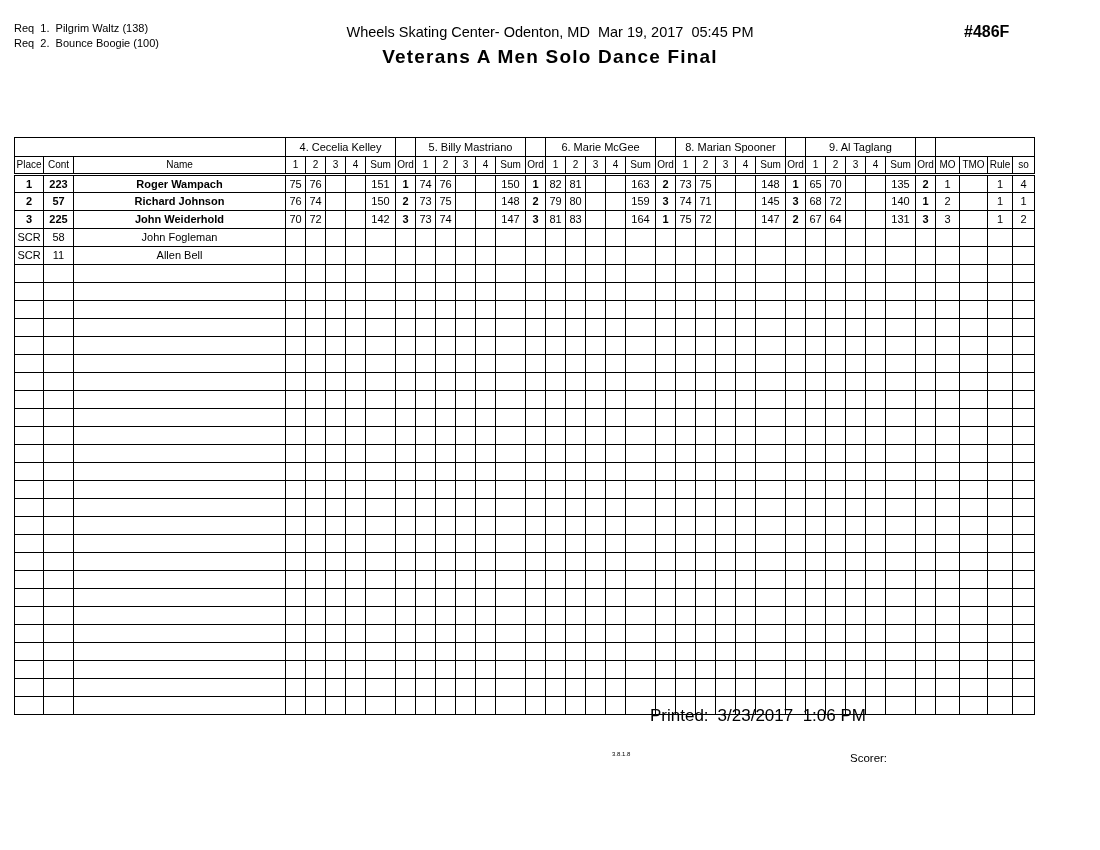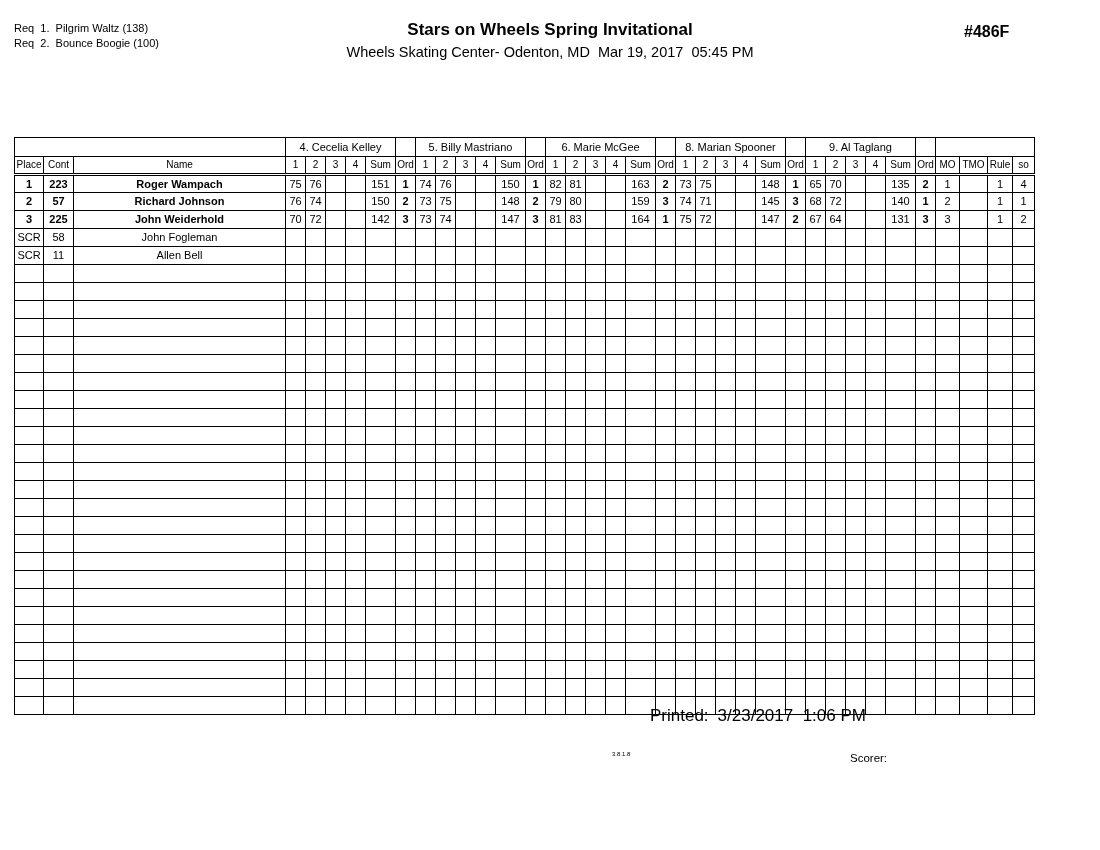--- a/index.html
+++ b/index.html
@@ -62,22 +62,22 @@
 </style>
 </head>
 <body>
 
 <div class="abs req-list">
   <div class="pre">Req  1.  Pilgrim Waltz (138)</div>
   <div class="pre">Req  2.  Bounce Boogie (100)</div>
 </div>
 
 <div class="abs title-block">
-  <div class="evt-title pre">Stars on Wheels Spring Invitational</div>
   <div class="venue-line pre">Wheels Skating Center- Odenton, MD  Mar 19, 2017  05:45 PM</div>
+  <div class="event-name pre">Veterans A Men Solo Dance Final</div>
 </div>
 
 <div class="abs heat-code">#486F</div>
 
 <table class="results">
     <colgroup>
       <col style="width: 29px;">
       <col style="width: 30px;">
       <col style="width: 212px;">
       <col style="width: 20px;">

